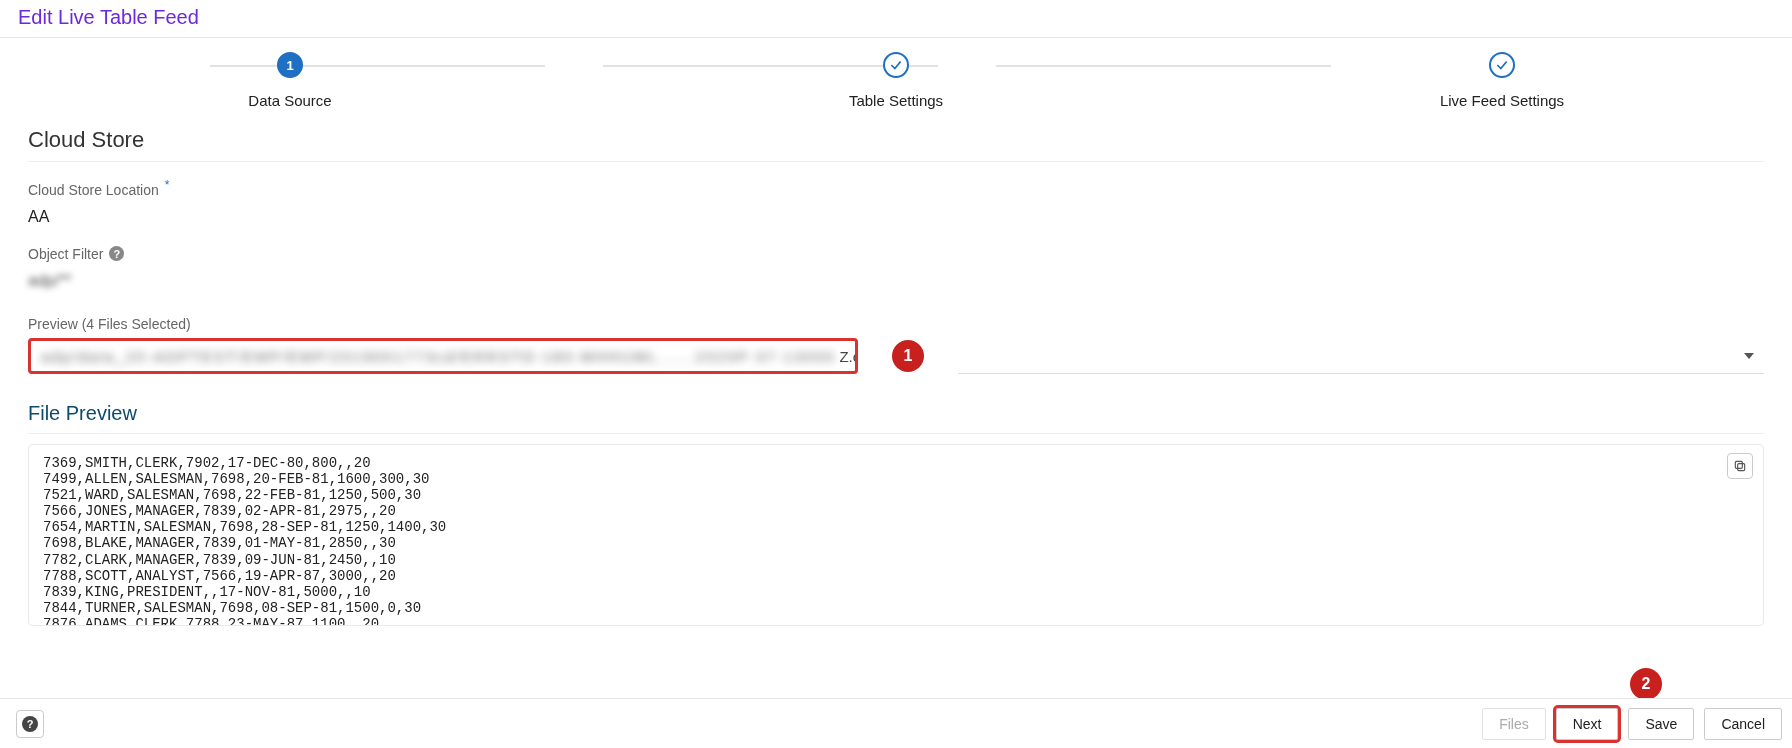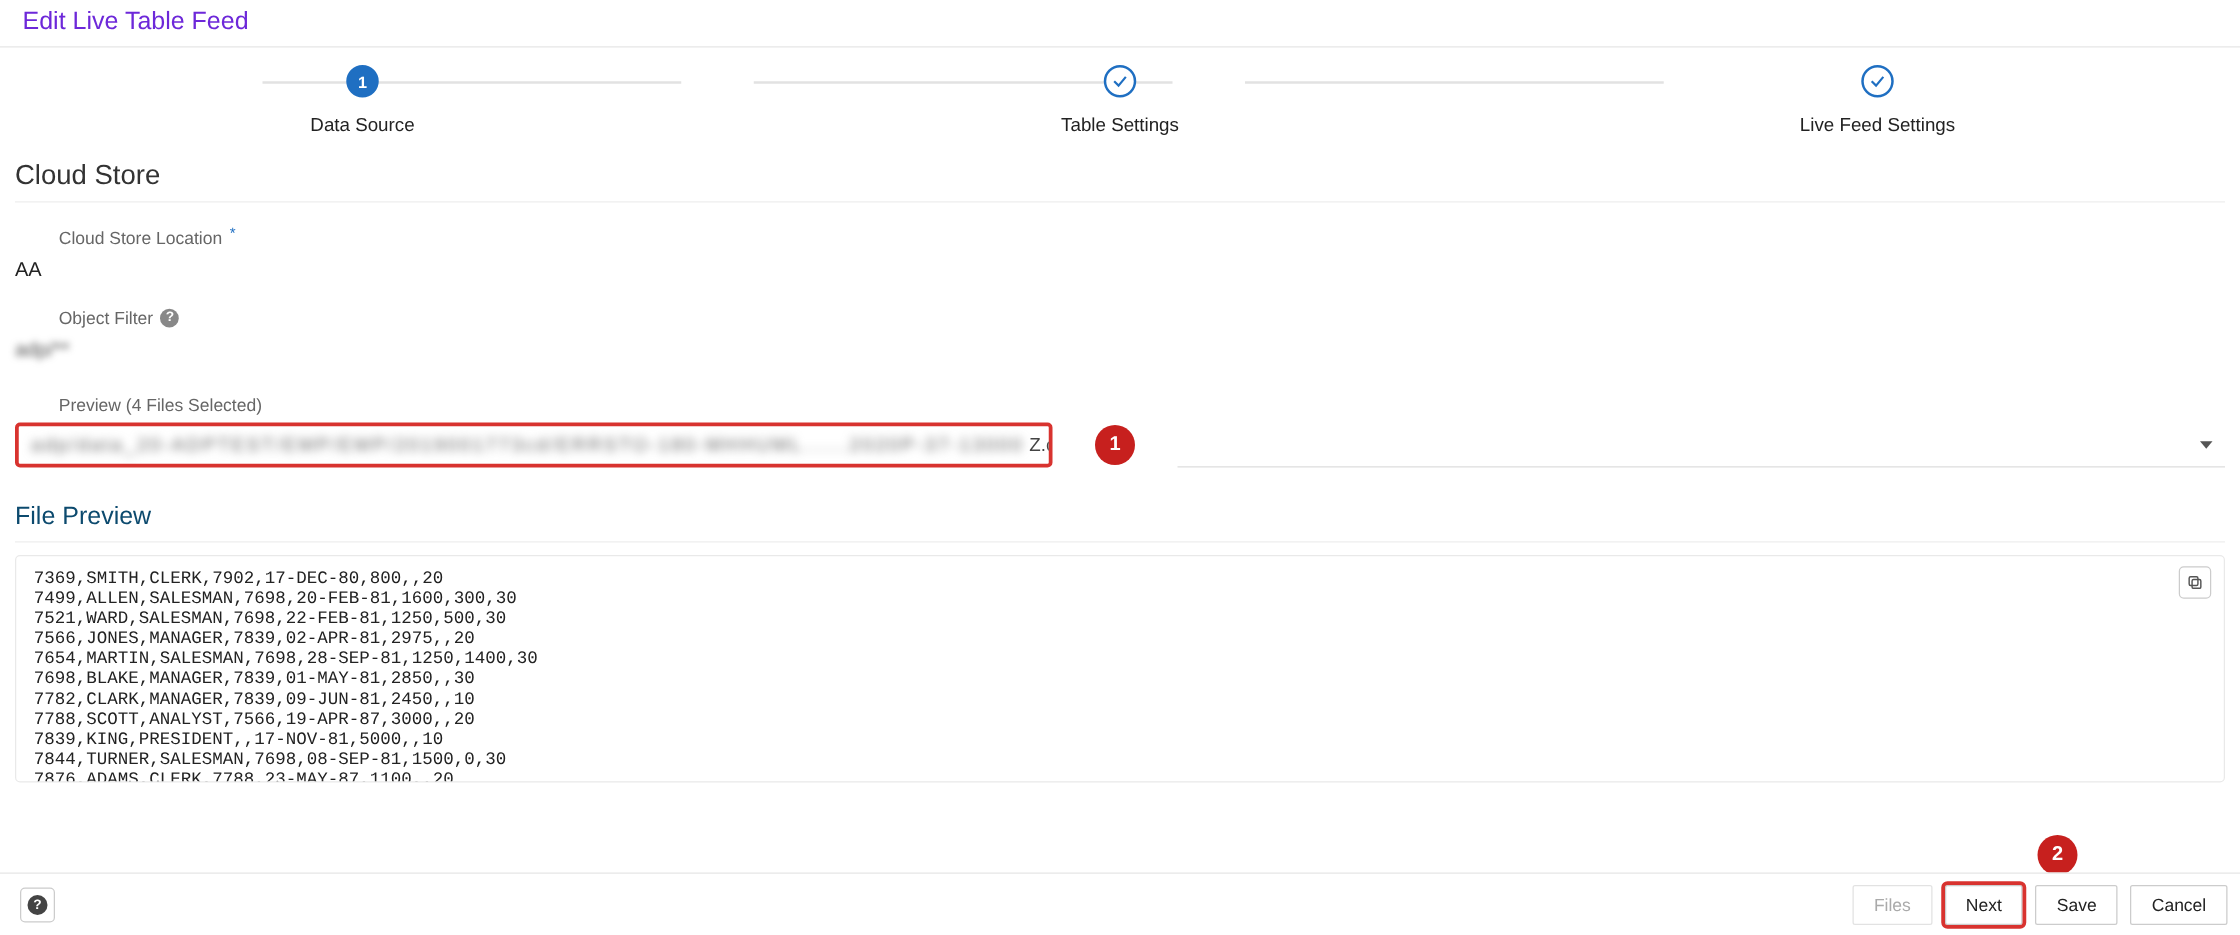--- a/index.html
+++ b/index.html
@@ -50,41 +50,40 @@
     width: 14px; height: 14px;
   }
   .step-label {
     margin-top: 14px;
     font-size: 15px;
     color: #222;
   }
 
   
   .content {
-    padding: 0 12px;
+    padding: 0 28px;
   }
   .section-title {
     margin-top: 18px;
     font-size: 22px;
     font-weight: 300;
     color: #333;
     padding-bottom: 8px;
     border-bottom: 1px solid #eee;
   }
 
   .field {
     margin-top: 20px;
   }
   .field-label {
     font-size: 14px;
     color: #666;
     display: flex;
-    align-items: center;
+    align-items: flex-start;
     gap: 6px;
-    margin-left: 35px;
   }
   .required-star { color: #1f6fc2; font-size: 12px; position: relative; top:-4px;}
   .field-value {
     margin-top: 10px;
     font-size: 16px;
     color: #222;
   }
   .field-value.blurred {
     filter: blur(3px);
     color: #555;

